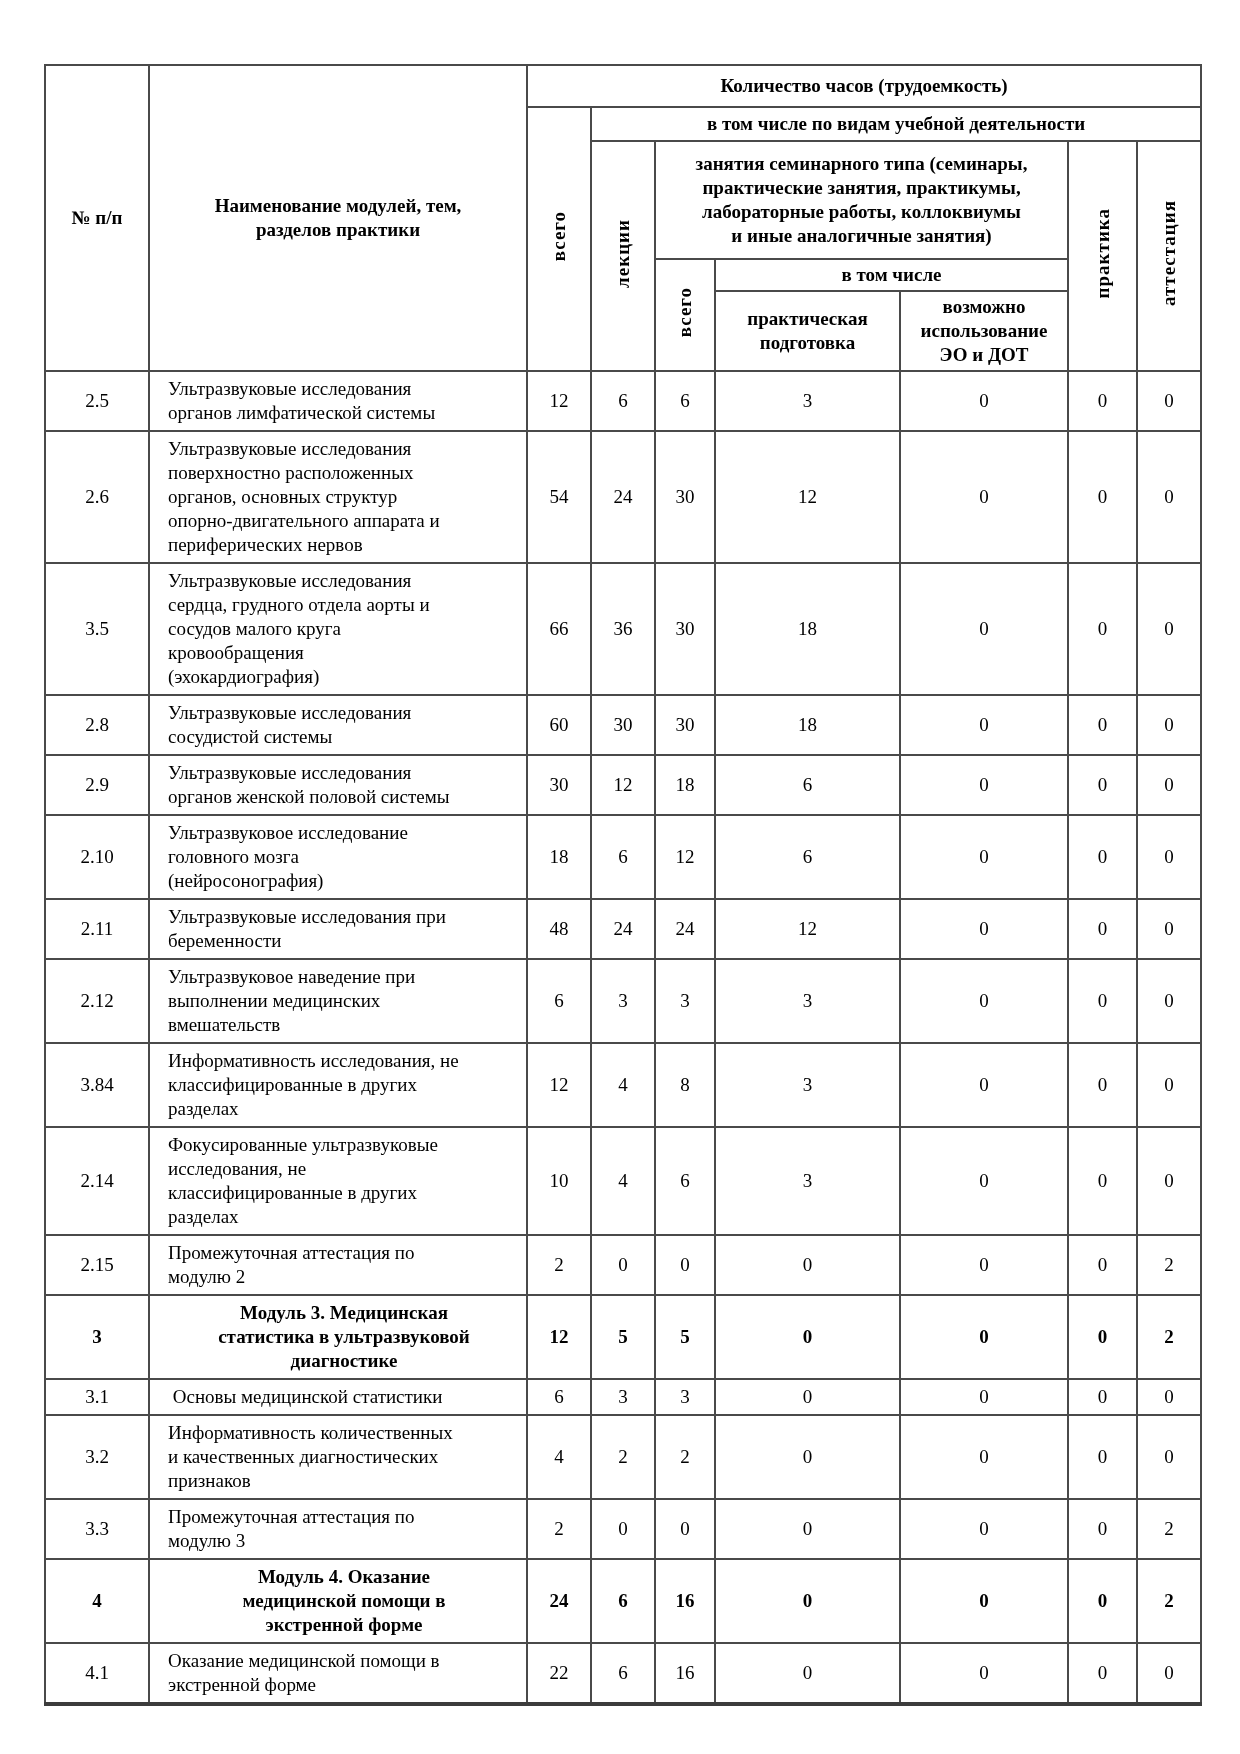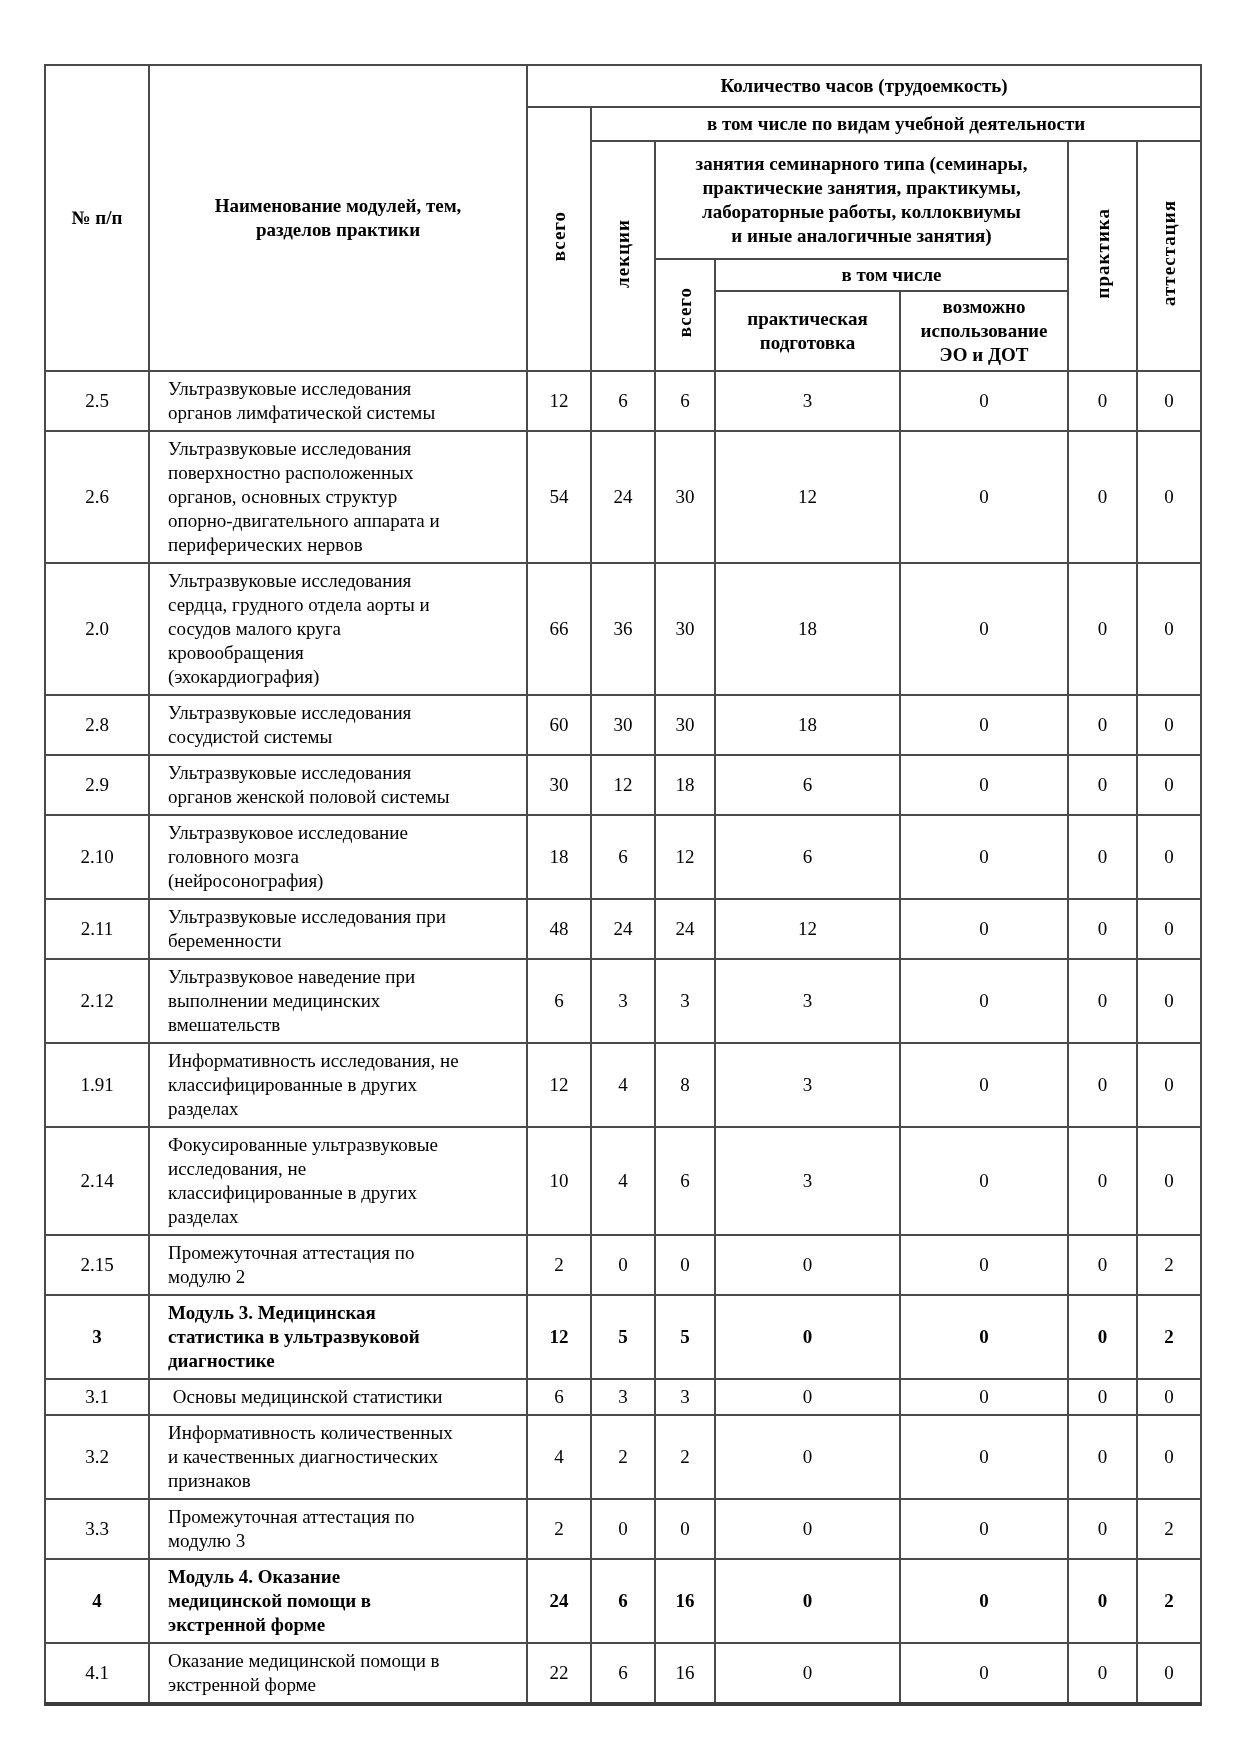--- a/index.html
+++ b/index.html
@@ -13,21 +13,21 @@
     border:2px solid #4a4a4a;
     font-size:19px;line-height:24px;
     vertical-align:middle;
     background:#fff;
     overflow:hidden;
   }
   table.grid th{font-weight:bold;padding:3px 4px;white-space:pre-line;border-radius:17px;}
   td.c-num{text-align:center;padding:5px 4px;}
   td.c-name{text-align:left;padding:5px 6px 5px 18px;white-space:pre-line;}
   td.c-val{text-align:center;padding:5px 2px;}
-  tr.bold td{font-weight:bold;}
+  tr.bold td{font-weight:bold;text-align:center;}
   th.vert span{
     display:inline-block;
     writing-mode:vertical-rl;
     transform:rotate(180deg);
     white-space:nowrap;
     letter-spacing:1px;
   }
   tr.hr-a{height:42px;} tr.hr-b{height:34px;} tr.hr-c{height:118px;}
   tr.hr-d{height:30px;} tr.hr-e{height:77px;}
   tbody tr:last-child td{border-bottom:4px solid #3c3c3c;}
@@ -102,21 +102,21 @@
 периферических нервов</td>
     <td class="c-val">54</td>
     <td class="c-val">24</td>
     <td class="c-val">30</td>
     <td class="c-val">12</td>
     <td class="c-val">0</td>
     <td class="c-val">0</td>
     <td class="c-val">0</td>
   </tr>
         <tr>
-    <td class="c-num">2.0</td>
+    <td class="c-num">3.5</td>
     <td class="c-name">Ультразвуковые исследования
 сердца, грудного отдела аорты и
 сосудов малого круга
 кровообращения
 (эхокардиография)</td>
     <td class="c-val">66</td>
     <td class="c-val">36</td>
     <td class="c-val">30</td>
     <td class="c-val">18</td>
     <td class="c-val">0</td>
@@ -179,21 +179,21 @@
 вмешательств</td>
     <td class="c-val">6</td>
     <td class="c-val">3</td>
     <td class="c-val">3</td>
     <td class="c-val">3</td>
     <td class="c-val">0</td>
     <td class="c-val">0</td>
     <td class="c-val">0</td>
   </tr>
         <tr>
-    <td class="c-num">1.91</td>
+    <td class="c-num">3.84</td>
     <td class="c-name">Информативность исследования, не
 классифицированные в других
 разделах</td>
     <td class="c-val">12</td>
     <td class="c-val">4</td>
     <td class="c-val">8</td>
     <td class="c-val">3</td>
     <td class="c-val">0</td>
     <td class="c-val">0</td>
     <td class="c-val">0</td>

